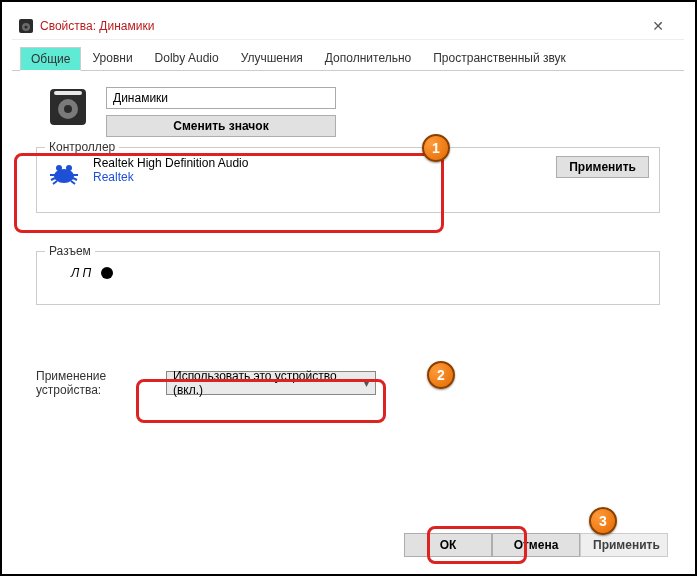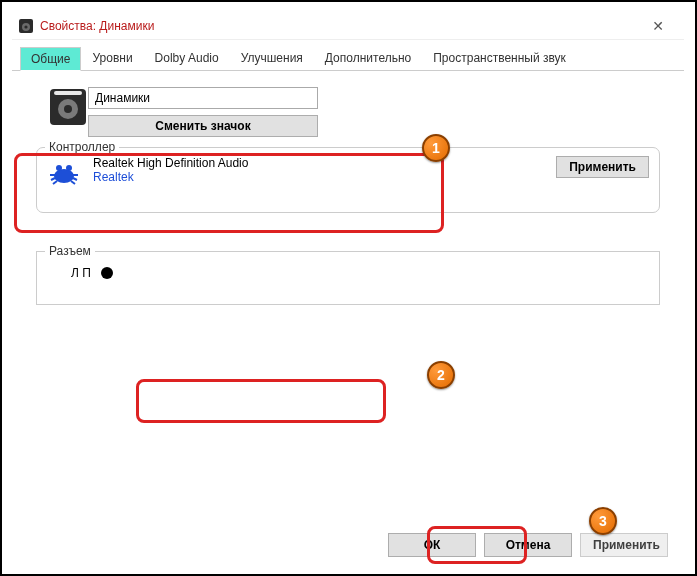--- a/index.html
+++ b/index.html
@@ -7,42 +7,42 @@
   .outer { width: 697px; height: 576px; border: 2px solid #000; position: relative; background: #fff; }
   .inner { position: absolute; left: 10px; top: 10px; width: 672px; height: 555px; background: #fff; }
   .titlebar { height: 28px; display: flex; align-items: center; padding: 0 6px; border-bottom: 1px solid #eee; }
   .tb-icon { width:16px; height:16px; margin-right:6px; }
   .tb-title { flex:1; color:#b91c1c; }
   .tb-close { width:40px; text-align:center; color:#555; font-size:14px; }
   .tabstrip { display:flex; padding: 6px 8px 0 8px; border-bottom: 1px solid #ccc; }
   .tab { padding: 4px 10px; border:1px solid transparent; color:#333; cursor:default; }
   .tab.active { border:1px solid #ccc; border-bottom:1px solid #fff; background:#5eead4; position:relative; top:1px;}
   .body { padding: 10px 18px 0 18px; position:relative; height: calc(100% - 28px - 30px - 46px); }
-  .row1 { display:flex; align-items: flex-start; padding: 6px 0 10px 18px;}
+  .row1 { display:flex; align-items: flex-start; gap: 18px; padding: 6px 0 10px 18px;}
   .speaker-ico { width:40px; height:40px; }
   .namecol { display:flex; flex-direction:column; gap:6px; }
   .txtinput { width: 230px; height:22px; border:1px solid #aaa; padding: 2px 6px; }
   .btn { background:#e1e1e1; border:1px solid #adadad; padding:2px 12px; height:22px;font-weight:bold; }
   .btn.disabled { color:#404040; background:#efefef; border-color:#ccc;}
   .fieldset { border:1px solid #ccc; padding: 8px 10px 10px 10px; margin: 0 6px; position:relative; }
   .fs-legend { position:absolute; top:-8px; left:8px; background:#fff; padding:0 4px; color:#333; }
   .annot { position:absolute; border:3px solid #d22; border-radius:8px; pointer-events:none; }
   .marker { position:absolute; width:28px; height:28px; border-radius:50%; background: radial-gradient(circle at 30% 30%, #ff9a3a, #e36b00); border:2px solid #8a3f00; color:#fff; font-weight:bold; font-size:14px; display:flex; align-items:center; justify-content:center; box-shadow: 0 1px 2px rgba(0,0,0,.4);}
   .ctrlrow { display:flex; align-items: flex-start; gap:12px; }
   .crab { width:34px; height:34px; }
   .ctrltext { flex:1; }
   .link { color: #1d4ed8; }
   .jacks { margin: 38px 6px 0 6px; }
-  .jackline { padding: 6px 0 0 24px; display:flex; align-items:center; gap:10px; }
+  .jackline { padding: 6px 0 0 24px; display:flex; align-items:center; gap:10px;font-style:italic; }
   .dot { width:12px; height:12px; border-radius:50%; background:#000; display:inline-block; }
   .usage { display:flex; align-items: center; gap:30px; margin: 64px 6px 0 6px; }
   .usage-lbl { width:100px; color:#333; }
   .select { width:210px; height:24px; border:1px solid #888; background:#eaeaea; display:flex; align-items:center; justify-content:space-between; padding:0 6px; }
   .chev { font-size:10px; color:#555;}
-  .footer { position:absolute; bottom:10px; right:16px; display:flex; gap:8px; }
+  .footer { position:absolute; bottom:10px; right:16px; display:flex; gap:0; }
   .footer .btn { width:88px; height:24px; }
 </style>
 </head>
 <body>
 
 <div class="outer">
   <div class="inner">
 
     <div class="titlebar">
       <svg class="tb-icon" viewBox="0 0 16 16">
@@ -71,21 +71,21 @@
           <circle cx="20" cy="22" r="10" fill="#7a7a7a"></circle>
           <circle cx="20" cy="22" r="4" fill="#2b2b2b"></circle>
           <rect x="6" y="4" width="28" height="4" rx="2" fill="#e8e8e8"></rect>
         </svg>
         <div class="namecol">
           <input class="txtinput" value="Динамики" style="">
           <button class="btn">Сменить значок</button>
         </div>
       </div>
 
-      <div class="fieldset" style="height:66px;border-radius:7px;">
+      <div class="fieldset" style="height:66px;">
         <div class="fs-legend">Контроллер</div>
         <div class="ctrlrow">
           <svg class="crab" viewBox="0 0 34 34">
             <ellipse cx="17" cy="20" rx="10" ry="7" fill="#1d4fd7"></ellipse>
             <circle cx="12" cy="12" r="3" fill="#1d4fd7"></circle>
               <circle cx="22" cy="12" r="3" fill="#1d4fd7"></circle>
             <path d="M4 24 l4 -2 M30 24 l-4 -2 M3 19 l5 0 M31 19 l-5 0 M6 28 l4 -3 M28 28 l-4 -3" stroke="#1d4fd7" stroke-width="2"></path>
           </svg>
           <div class="ctrltext">
             <div>Realtek High Definition Audio</div>
@@ -96,20 +96,27 @@
       </div>
 
       <div class="fieldset jacks" style="height:54px;text-align:center;">
         <div class="fs-legend">Разъем</div>
         <div class="jackline">
           <span>Л П</span>
           <span class="dot"></span>
         </div>
       </div>
 
+      <div class="usage">
+        <div class="usage-lbl">Применение устройства:</div>
+        <div class="select">
+          <span>Использовать это устройство (вкл.)</span>
+          <span class="chev">▾</span>
+        </div>
+      </div>
 
       <div class="annot" style="left:2px; top:82px; width:430px; height:80px;"></div>
       <div class="marker" style="left:410px; top:63px;">1</div>
 
       <div class="annot" style="left:124px; top:308px; width:250px; height:44px;"></div>
       <div class="marker" style="left:415px; top:290px;">2</div>
     </div>
 
     <div class="footer">
       <button class="btn">ОК</button>

